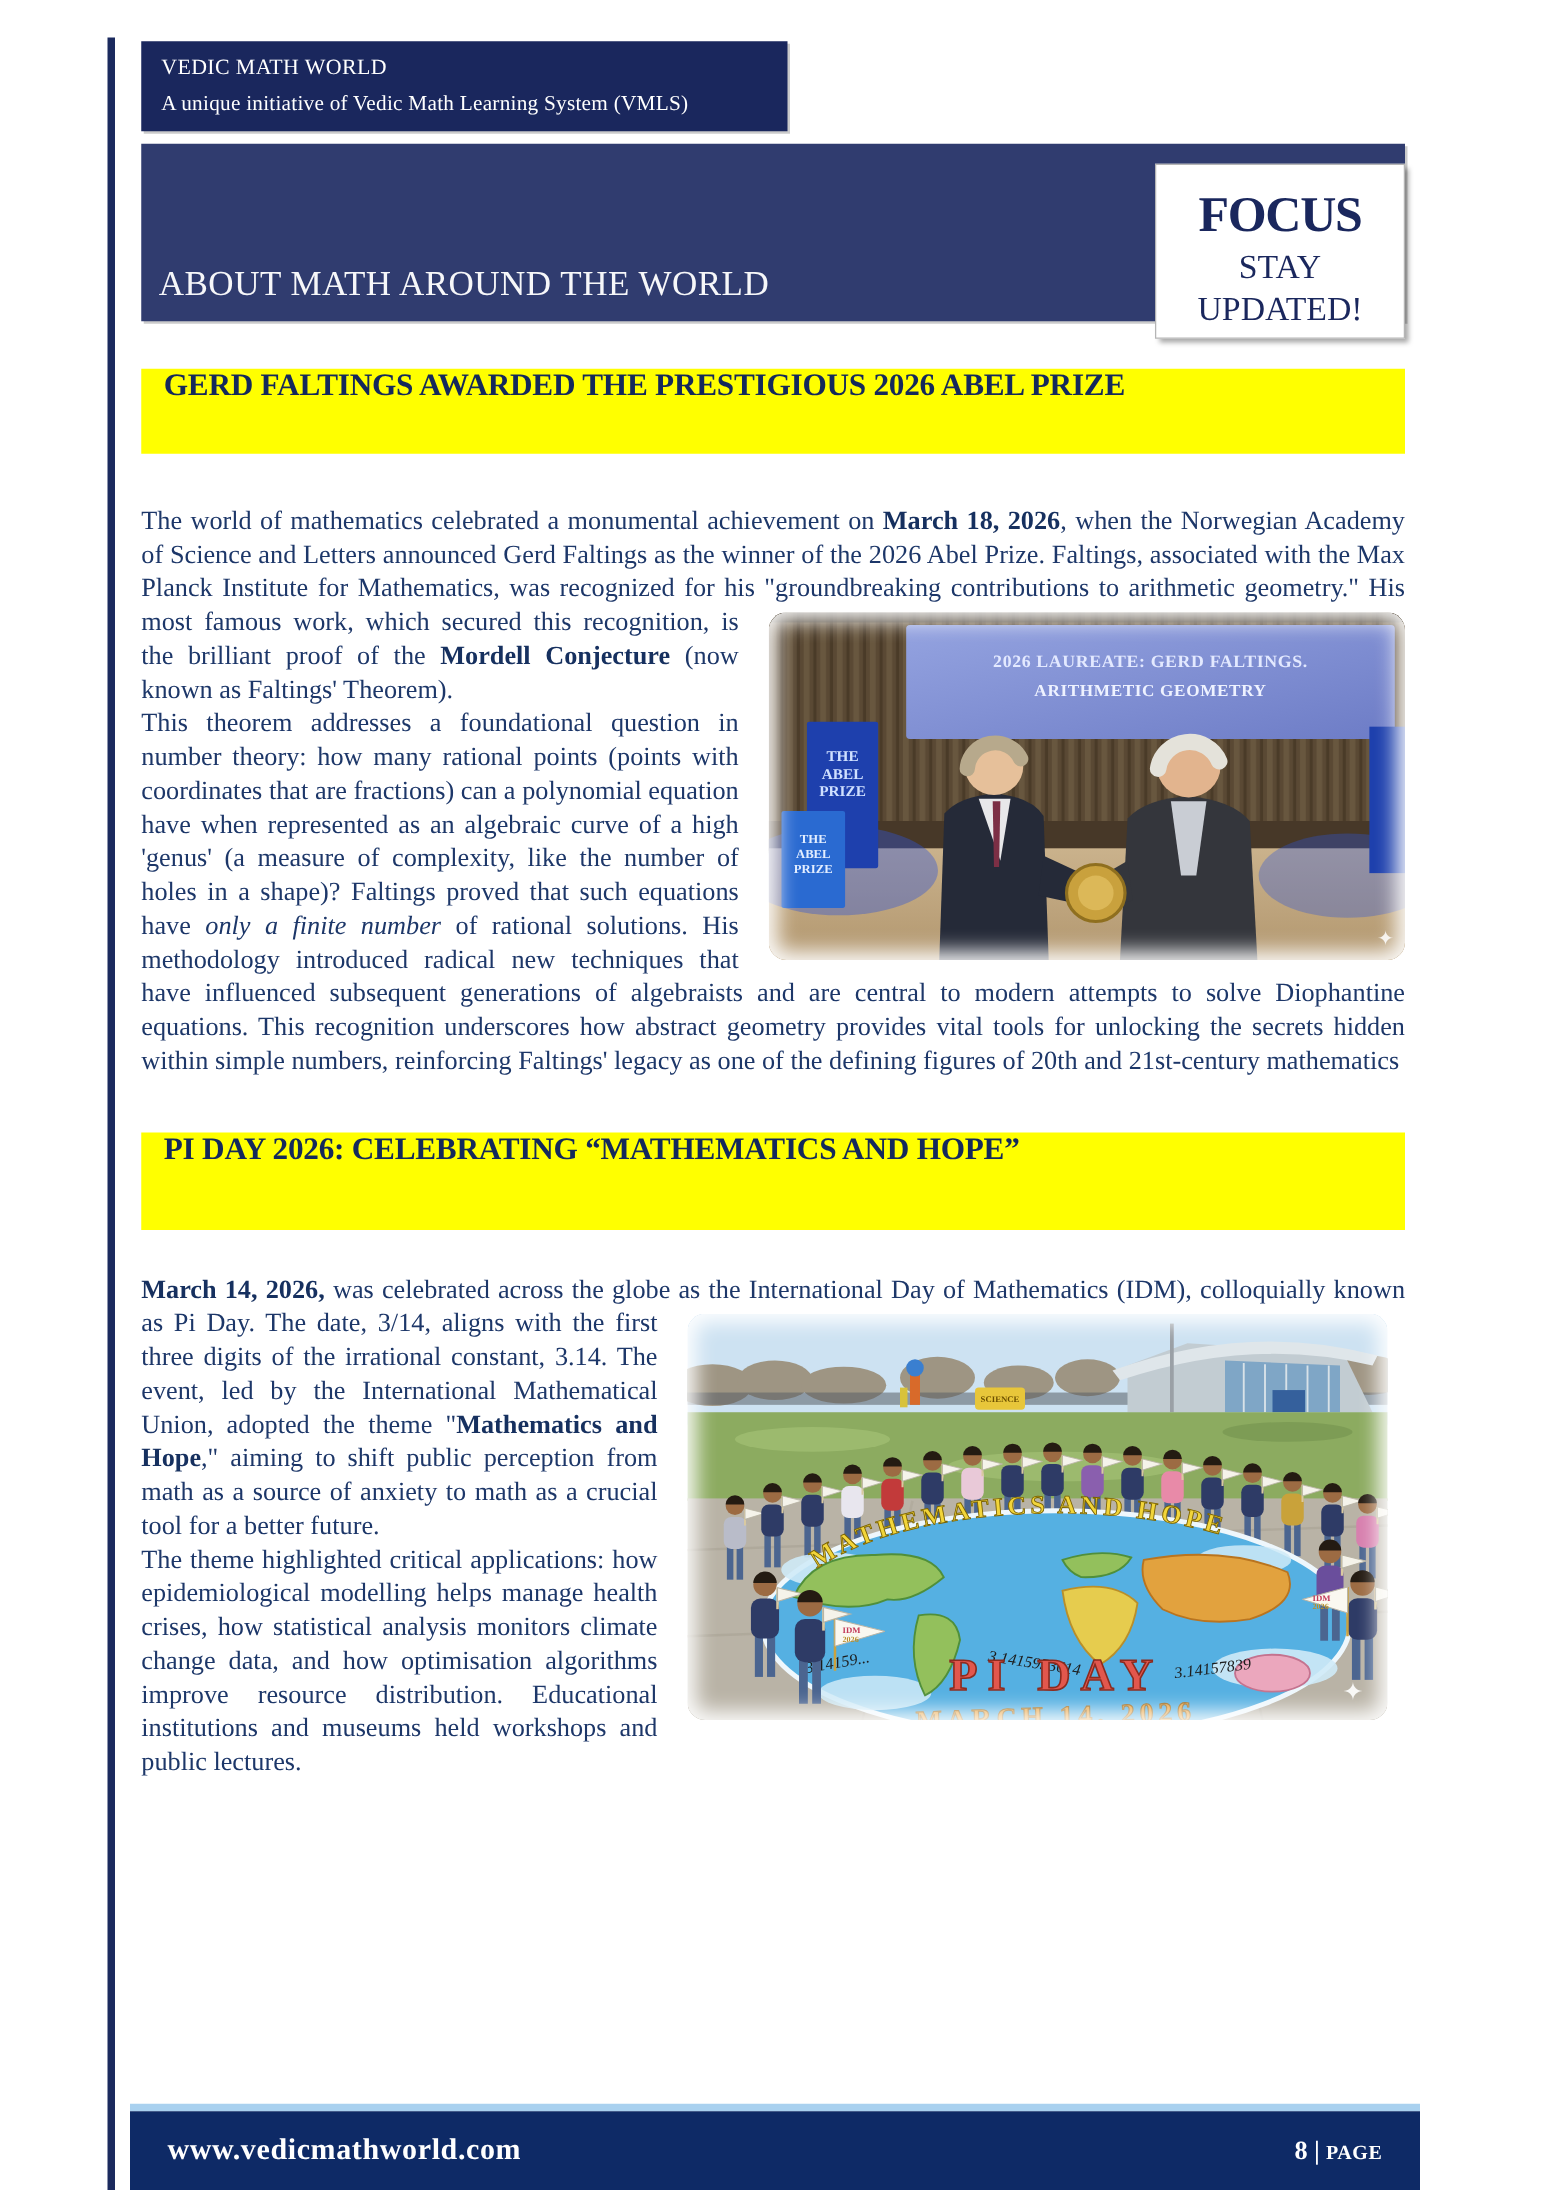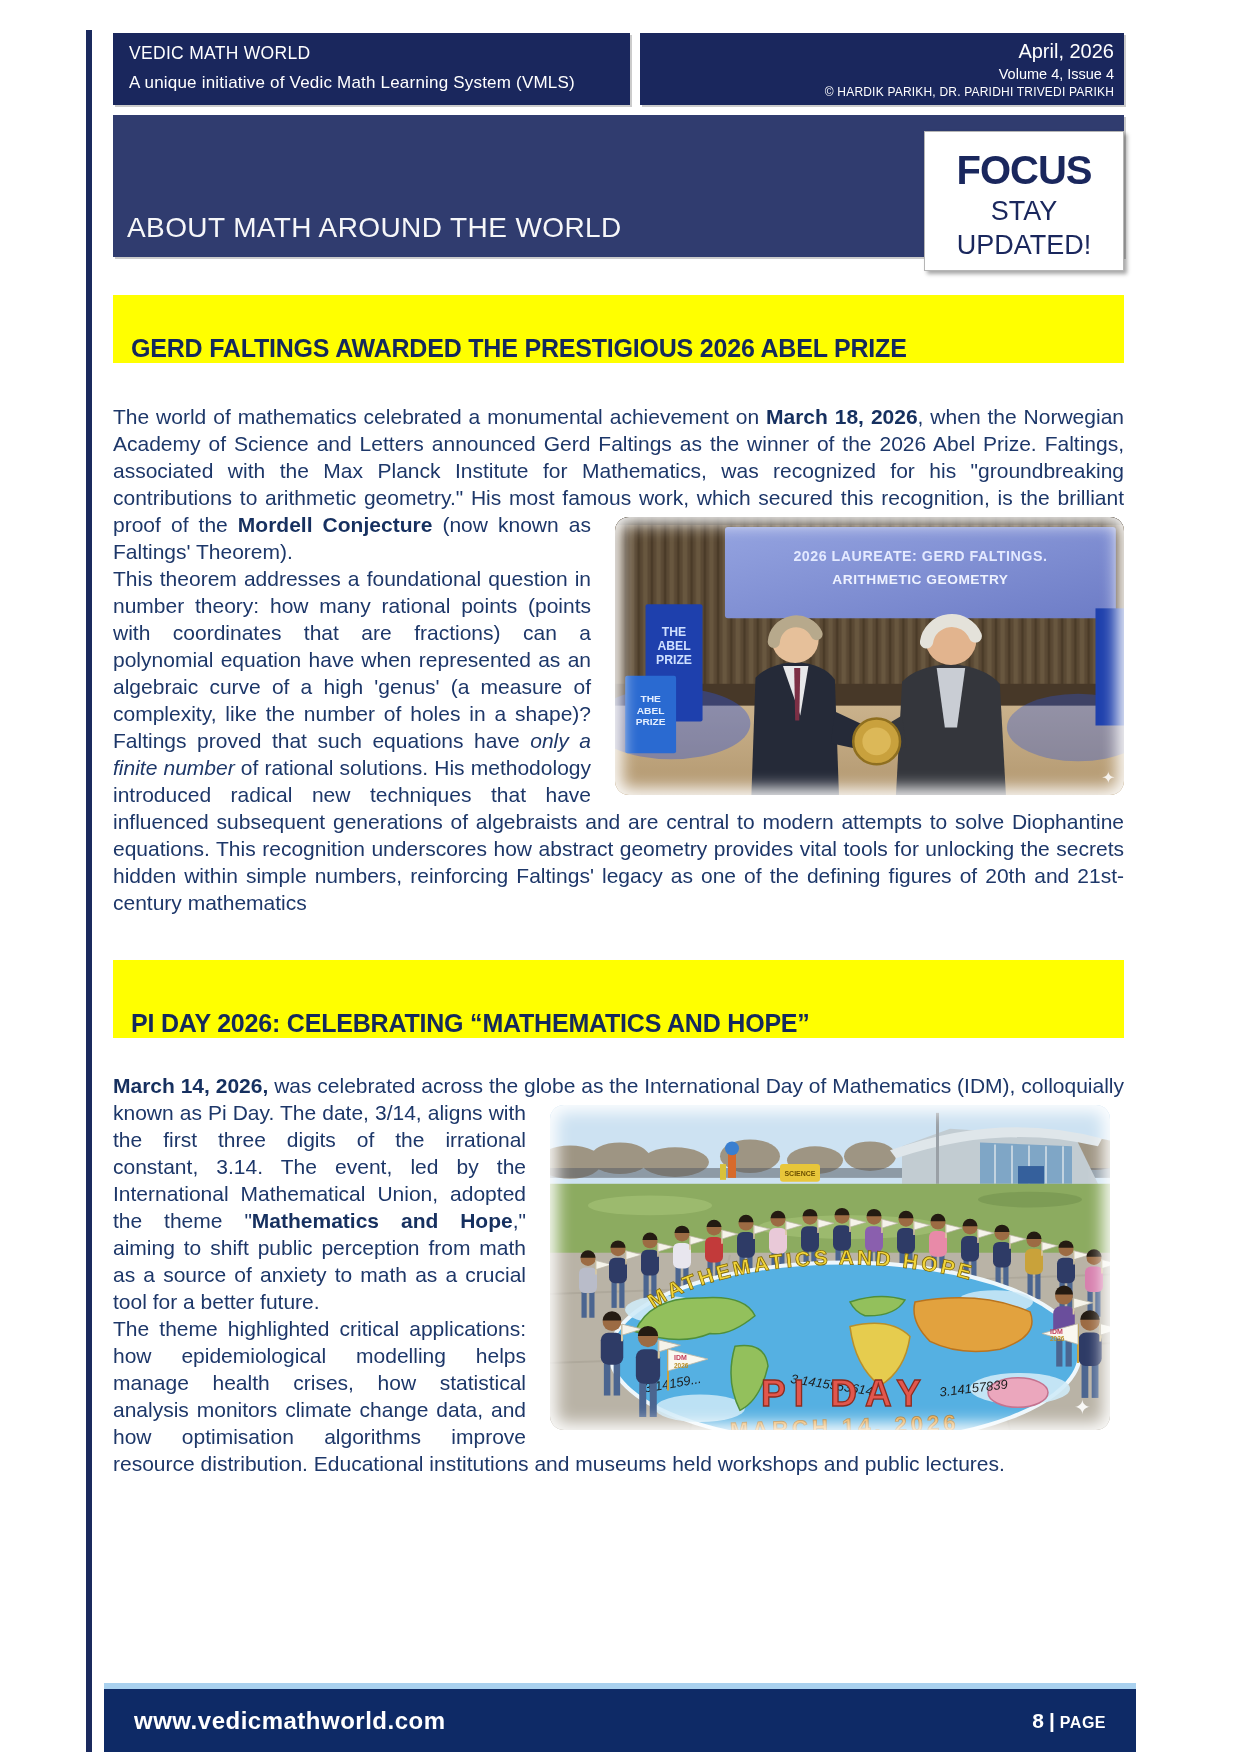--- a/index.html
+++ b/index.html
@@ -1,19 +1,19 @@
 <!DOCTYPE html>
 <html><head>
 <meta charset="utf-8">
 <style>
   * { margin:0; padding:0; box-sizing:border-box; }
   html,body { background:#ffffff; }
   .page {
     position:relative; width:1241px; height:1755px; background:#ffffff;
-    font-family:Liberation Sans, sans-serif; overflow:hidden;
+    font-family:Liberation Serif, serif; overflow:hidden;
   }
   .left-rail { position:absolute; left:86px; top:30px; width:6px; height:1722px; background:#1b2a5e; }
   .content { position:absolute; left:113px; top:33px; width:1011px; }
 
   
   .masthead { display:flex; height:72px; }
   .mast-left {
     width:517px; background:#1a275d; color:#fff; padding:10px 0 0 16px;
     box-shadow:2px 2px 0 rgba(140,140,140,.45);
   }
@@ -41,21 +41,21 @@
   .focus-box {
     position:absolute; right:0; top:16px; width:200px; height:140px; background:#fff;
     color:#1a275d; text-align:center; border:1px solid #b5b5b5;
     box-shadow:3px 3px 4px rgba(0,0,0,.35); z-index:2;
   }
   .focus-title { font-size:40px; font-weight:800; margin-top:16px; letter-spacing:-1px; }
   .focus-line { font-size:27px; margin-top:3px; }
 
   
   .headline-bar {
-    margin-top:38px; height:68px; background:#ffff00; display:flex; align-items:flex-end;
+    margin-top:38px; height:68px; background:#ffff00; display:flex; align-items:flex-start;
     padding-left:18px;
   }
   .headline-bar.second { margin-top:44px; height:78px; }
   .headline { font-size:25px; font-weight:800; color:#14295b; letter-spacing:-.2px; }
 
   
   .article {
     margin-top:40px; font-size:21px; line-height:27px; text-align:justify; color:#1d3769;
   }
   .article.second { margin-top:34px; }
@@ -92,25 +92,20 @@
   <div class="left-rail"></div>
 
   <div class="content">
 
     <div class="masthead">
       <div class="mast-left">
         <div class="brand-title">VEDIC MATH WORLD</div>
         <div class="brand-subtitle">A unique initiative of Vedic Math Learning System (VMLS)</div>
       </div>
       <div class="mast-gap"></div>
-      <div class="mast-right">
-        <div class="issue-date">April, 2026</div>
-        <div class="issue-volume">Volume 4, Issue 4</div>
-        <div class="issue-copyright">© HARDIK PARIKH, DR. PARIDHI TRIVEDI PARIKH</div>
-      </div>
     </div>
 
     <div class="banner">
       <div class="banner-subtitle">ABOUT MATH AROUND THE WORLD</div>
       <div class="focus-box">
         <div class="focus-title">FOCUS</div>
         <div class="focus-line">STAY</div>
         <div class="focus-line">UPDATED!</div>
       </div>
     </div>

